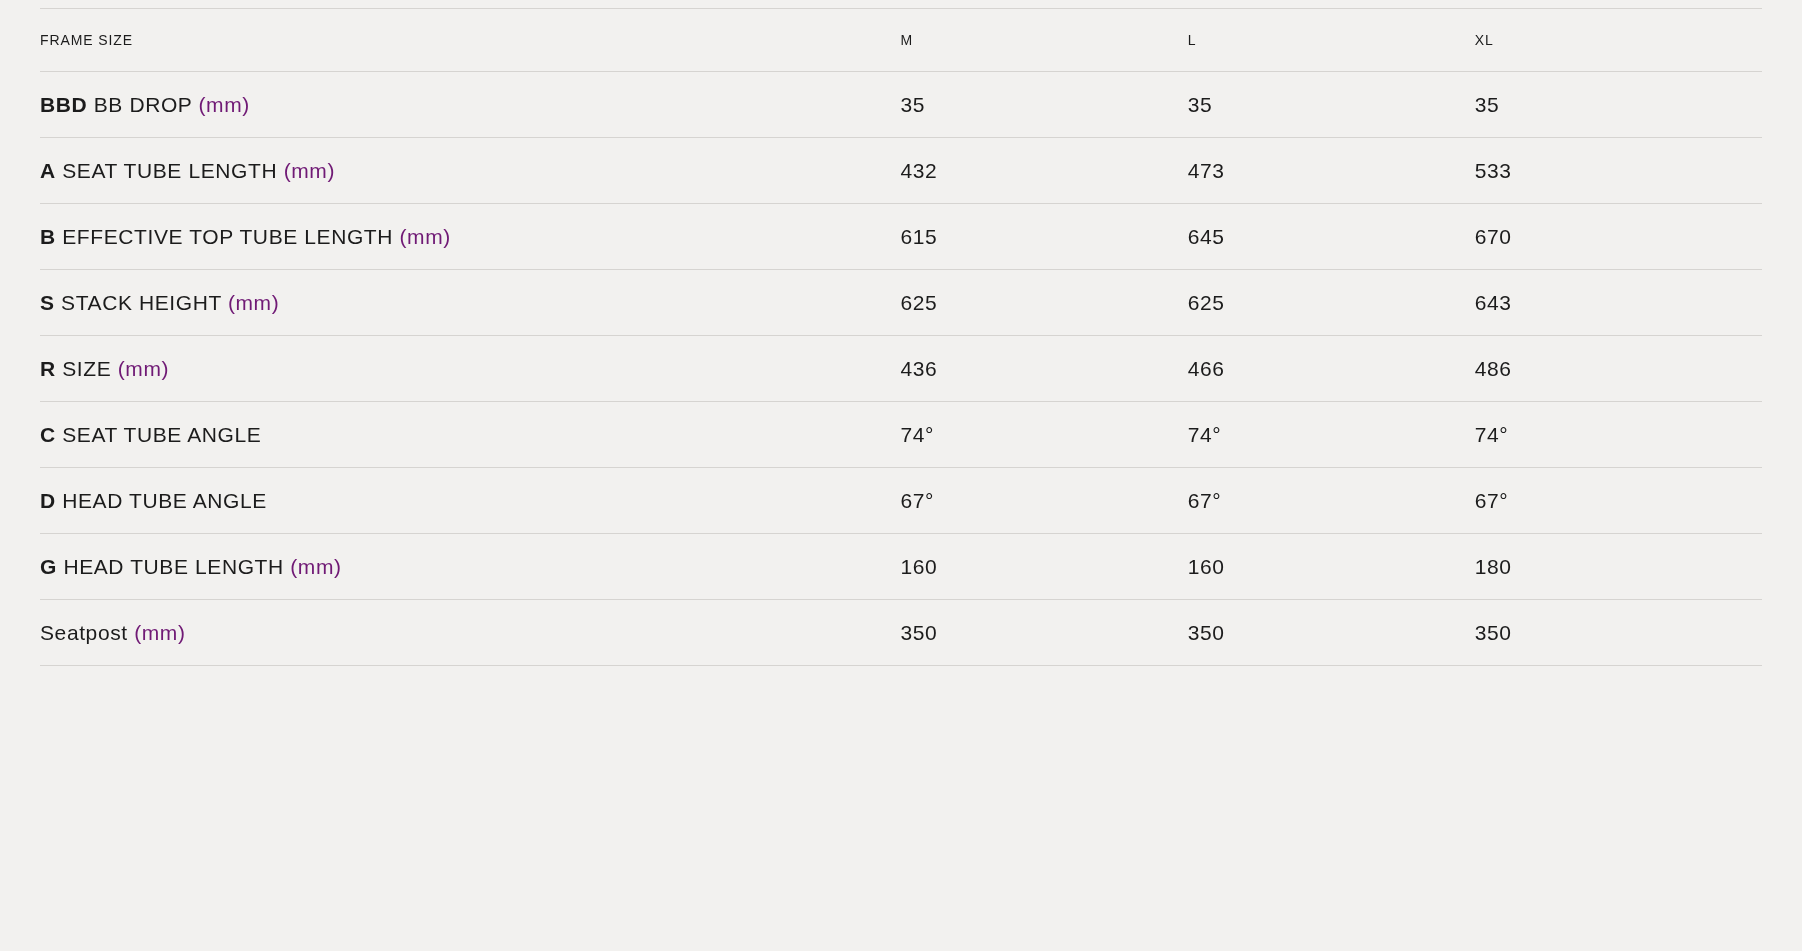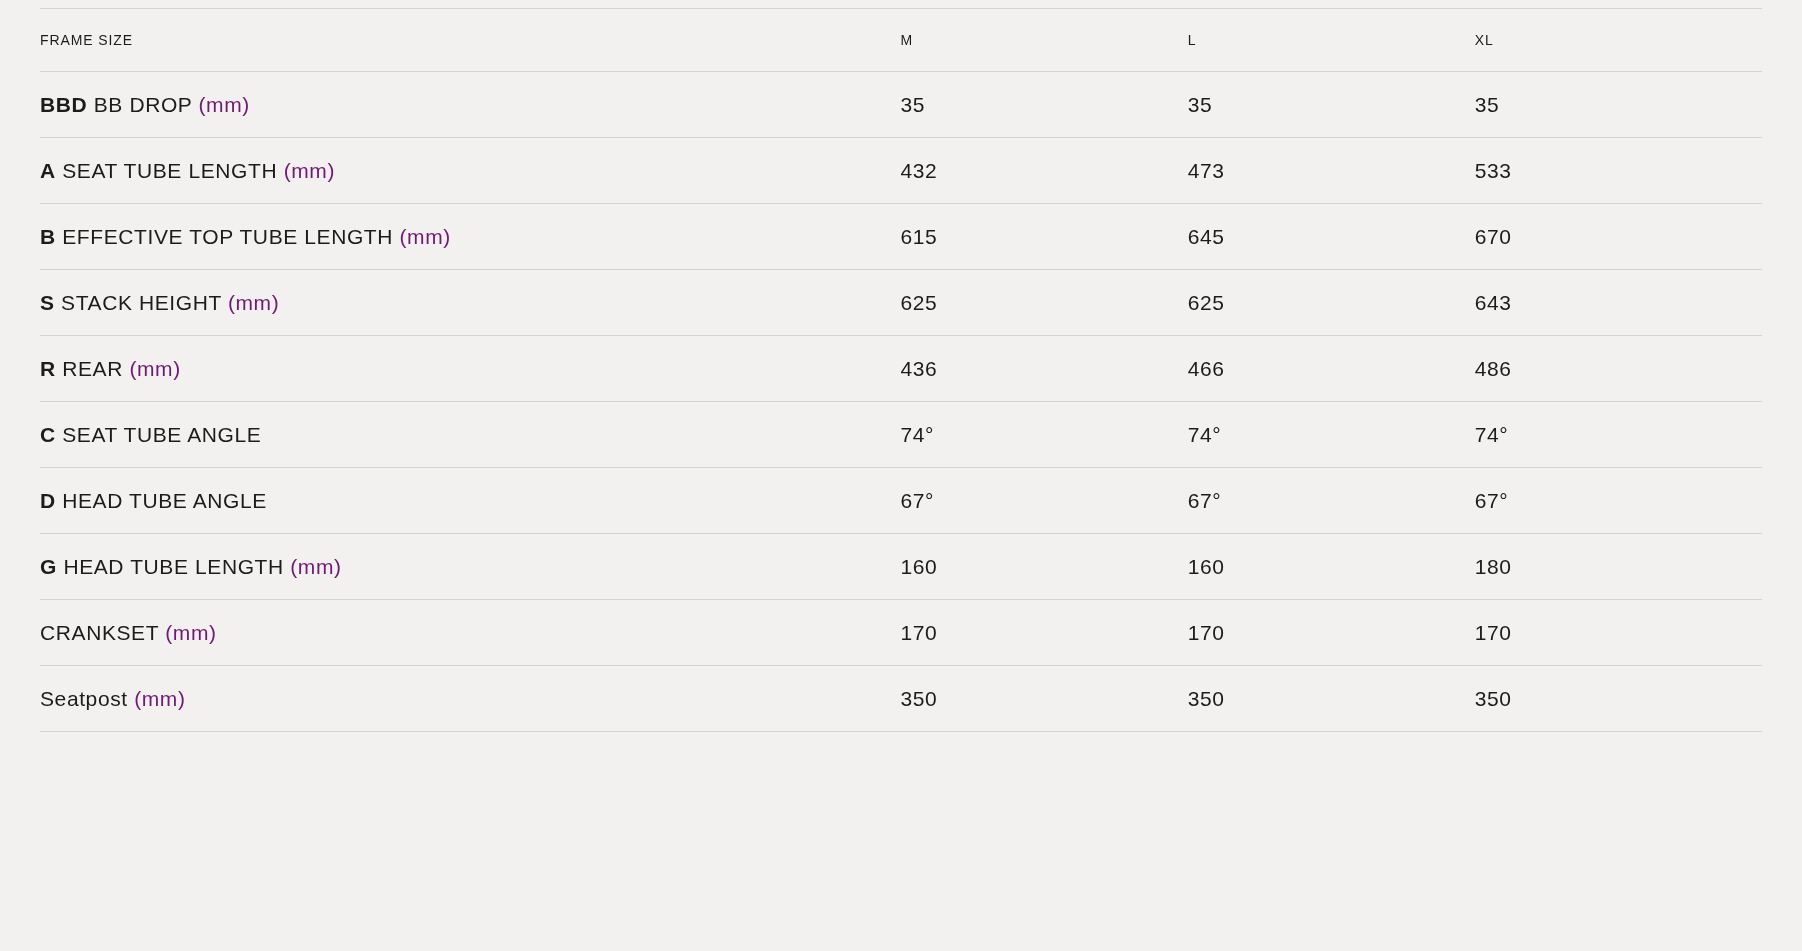--- a/index.html
+++ b/index.html
@@ -114,21 +114,21 @@
           <td class="val">645</td>
           <td class="val">670</td>
         </tr>
         <tr>
           <td class="row-label"><span class="code">S</span> <span class="name">STACK HEIGHT</span> <span class="unit">(mm)</span></td>
           <td class="val">625</td>
           <td class="val">625</td>
           <td class="val">643</td>
         </tr>
         <tr>
-          <td class="row-label"><span class="code">R</span> <span class="name">REAR</span> <span class="unit">(mm)</span></td>
+          <td class="row-label"><span class="code">R</span> <span class="name">SIZE</span> <span class="unit">(mm)</span></td>
           <td class="val">436</td>
           <td class="val">466</td>
           <td class="val">486</td>
         </tr>
         <tr>
           <td class="row-label"><span class="code">C</span> <span class="name">SEAT TUBE ANGLE</span></td>
           <td class="val">74°</td>
           <td class="val">74°</td>
           <td class="val">74°</td>
         </tr>
@@ -138,26 +138,20 @@
           <td class="val">67°</td>
           <td class="val">67°</td>
         </tr>
         <tr>
           <td class="row-label"><span class="code">G</span> <span class="name">HEAD TUBE LENGTH</span> <span class="unit">(mm)</span></td>
           <td class="val">160</td>
           <td class="val">160</td>
           <td class="val">180</td>
         </tr>
         <tr>
-          <td class="row-label"><span class="name">CRANKSET</span> <span class="unit">(mm)</span></td>
-          <td class="val">170</td>
-          <td class="val">170</td>
-          <td class="val">170</td>
-        </tr>
-        <tr>
           <td class="row-label"><span class="name">Seatpost</span> <span class="unit">(mm)</span></td>
           <td class="val">350</td>
           <td class="val">350</td>
           <td class="val">350</td>
         </tr>
       </tbody>
   </table>
 </div>
 
 </body></html>

